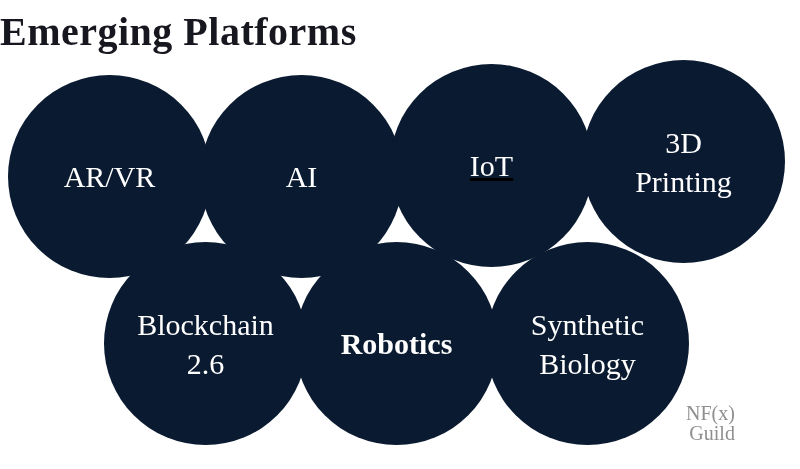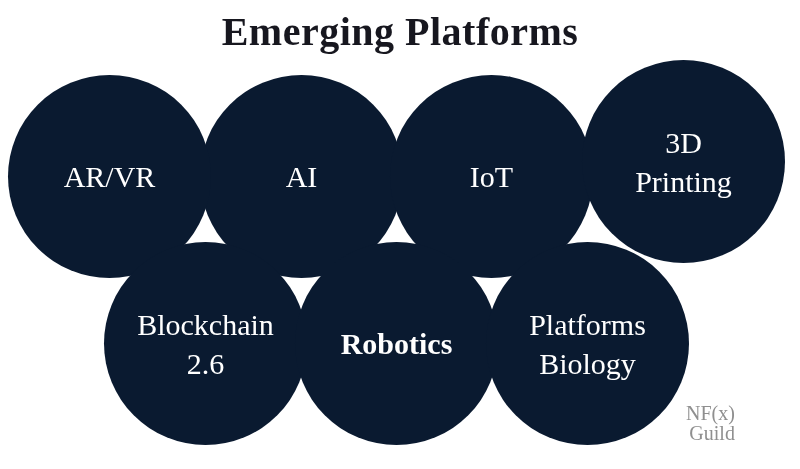--- a/index.html
+++ b/index.html
@@ -17,21 +17,21 @@
     height: 469px;
     background: var(--background);
     overflow: hidden;
     font-family: "Liberation Serif", "DejaVu Serif", serif;
   }
   .title {
     position: absolute;
     top: 8px;
     left: 0;
     width: 100%;
-    text-align: center;
+    text-align: left;
     font-size: 40px;
     line-height: 1.2;
     font-weight: 700;
     color: var(--title_text);
     letter-spacing: 0.5px;
   }
   .circle {
     position: absolute;
     width: 203px;
     height: 203px;
@@ -44,21 +44,21 @@
   .circle-label {
     color: var(--circle_text);
     font-size: 30px;
     line-height: 1.3;
     text-align: center;
     white-space: pre-line;
   }
   
   .c0 { left: 8px;   top: 75px; }
   .c1 { left: 200px; top: 75px; }
-  .c2 { left: 390px; top: 75px; }
+  .c2 { left: 390px; top: 64px; text-decoration: underline; }
   .c3 { left: 582px; top: 60px; }
   
   .c4 { left: 104px; top: 242px; }
   .c5 { left: 295px; top: 242px; font-weight: bold; }
   .c6 { left: 486px; top: 242px; }
   .watermark {
     position: absolute;
     left: 686px;
     top: 403px;
     font-size: 20px;
@@ -95,20 +95,20 @@
   <div class="circle c4">
     <span class="circle-label">Blockchain
 2.6</span>
   </div>
 
   <div class="circle c5">
     <span class="circle-label">Robotics</span>
   </div>
 
   <div class="circle c6">
-    <span class="circle-label">Platforms
+    <span class="circle-label">Synthetic
 Biology</span>
   </div>
 
   <div class="watermark">NF(x)
 Guild</div>
 
 </div>
 
 </body></html>

